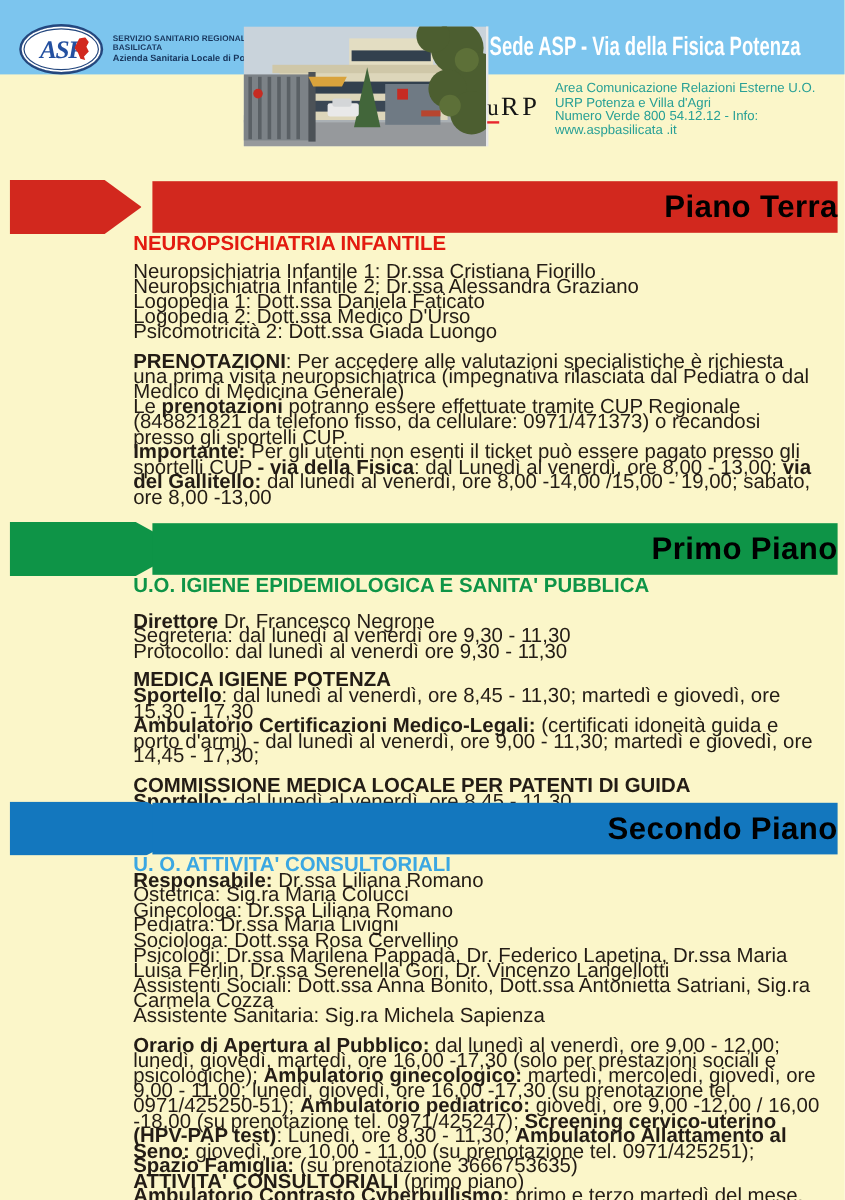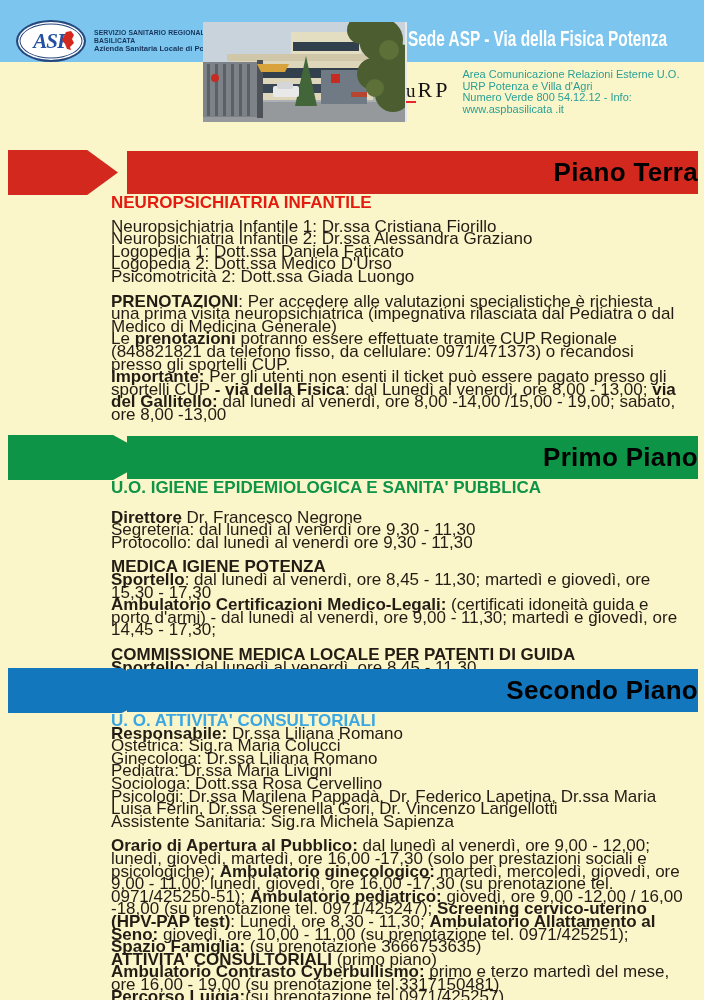--- a/index.html
+++ b/index.html
@@ -179,20 +179,21 @@
     </div>
     <div class="content">
       <div class="subhead ltblue-text" style="margin-bottom:0;">U. O. ATTIVITA' CONSULTORIALI</div>
       <p class="mb"><b>Responsabile:</b><span> Dr.ssa Liliana Romano</span></p>
       <div class="mb">
         <div>Ostetrica: Sig.ra Maria Colucci</div>
         <div>Ginecologa: Dr.ssa Liliana Romano</div>
         <div>Pediatra: Dr.ssa Maria Livigni</div>
         <div>Sociologa: Dott.ssa Rosa Cervellino</div>
         <div>Psicologi: Dr.ssa Marilena Pappadà, Dr. Federico Lapetina, Dr.ssa Maria Luisa Ferlin, Dr.ssa Serenella Gori, Dr. Vincenzo Langellotti</div>
+        <div>Assistenti Sociali: Dott.ssa Anna Bonito, Dott.ssa Antonietta Satriani, Sig.ra Carmela Cozza</div>
         <div>Assistente Sanitaria: Sig.ra Michela Sapienza</div>
       </div>
       <p class="mb"><b>Orario di Apertura al Pubblico:</b><span> dal lunedì al venerdì, ore 9,00 - 12,00; lunedì, giovedì, martedì, ore 16,00 -17,30 (solo per prestazioni sociali e psicologiche); </span><b>Ambulatorio ginecologico:</b><span> martedì, mercoledì, giovedì, ore 9,00 - 11,00; lunedì, giovedì, ore 16,00 -17,30 (su prenotazione tel. 0971/425250-51); </span><b>Ambulatorio pediatrico:</b><span> giovedì, ore 9,00 -12,00 / 16,00 -18,00 (su prenotazione tel. 0971/425247); </span><b>Screening cervico-uterino (HPV-PAP test)</b><span>: Lunedì, ore 8,30 - 11,30; </span><b>Ambulatorio Allattamento al Seno:</b><span> giovedì, ore 10,00 - 11,00 (su prenotazione tel. 0971/425251); </span><b>Spazio Famiglia:</b><span> (su prenotazione 3666753635)</span></p>
       <p class="mb"><b>ATTIVITA' CONSULTORIALI</b><span> (primo piano)</span></p>
       <p class="mb"><b>Ambulatorio Contrasto Cyberbullismo:</b><span> primo e terzo martedì del mese, ore 16,00 - 19,00 (su prenotazione tel.3317150481)</span></p>
       <p><b>Percorso Luigia:</b><span>(su prenotazione tel.0971/425257)</span></p>
     </div>
   </section>
 
 </div>

